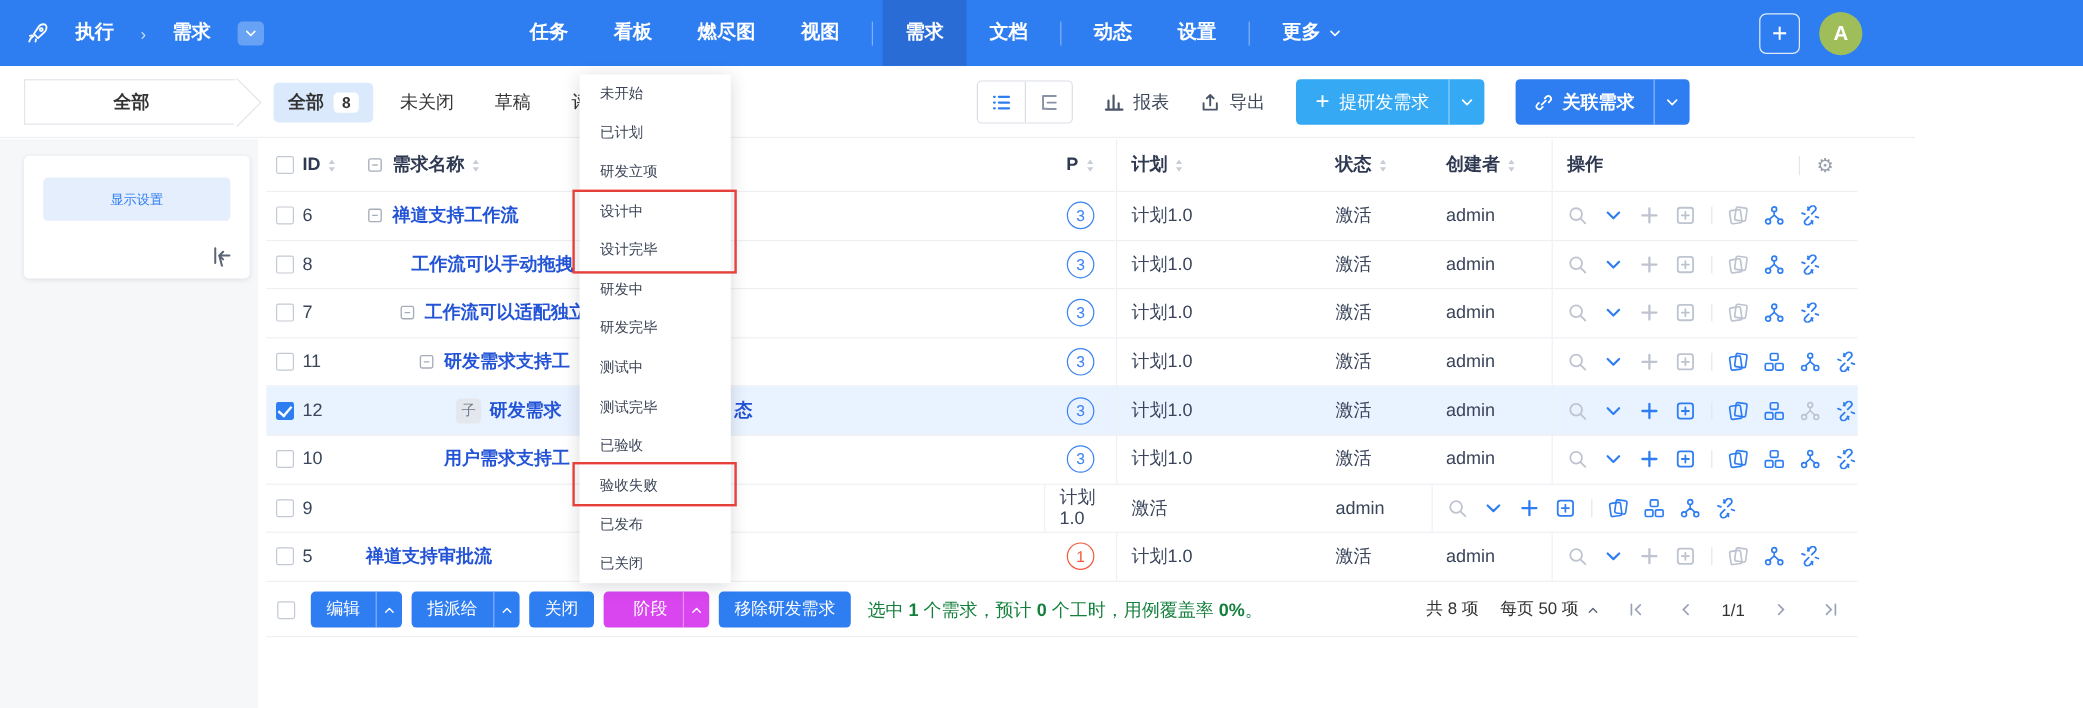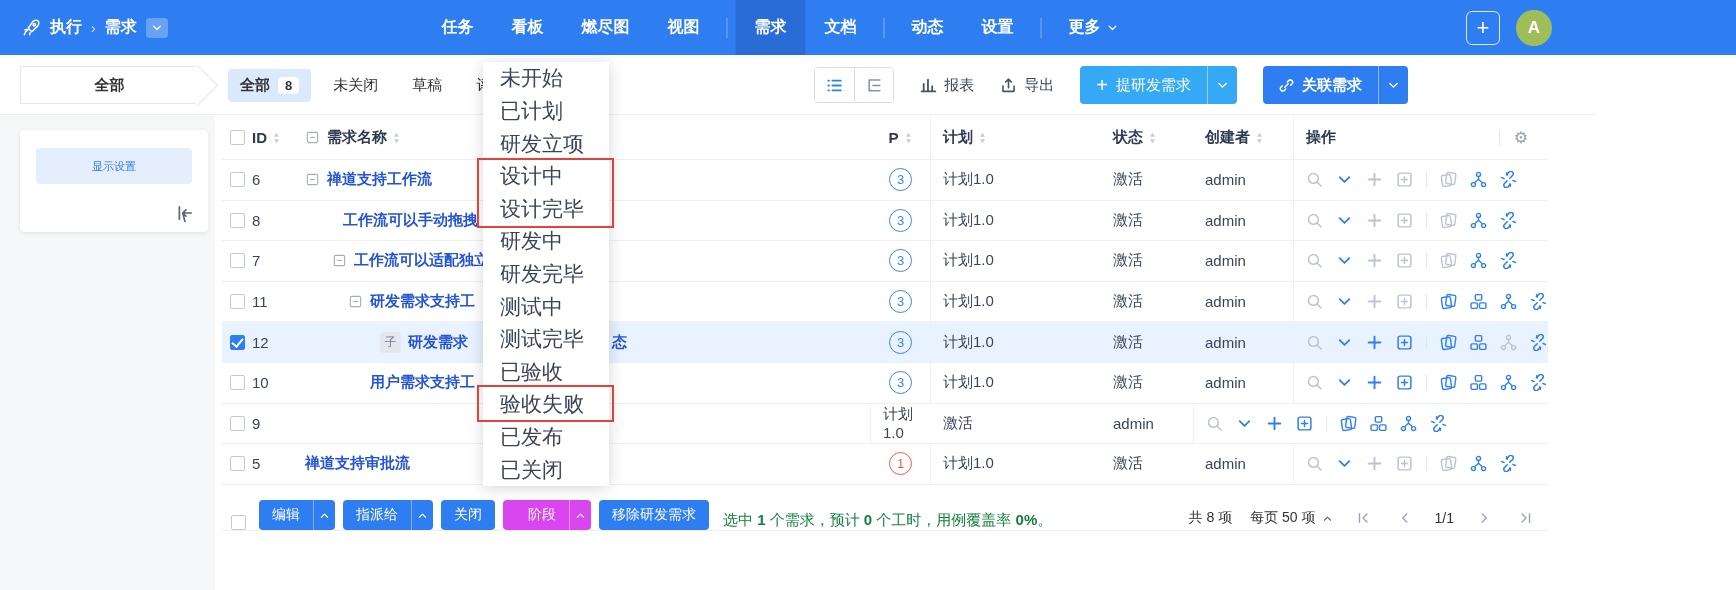--- a/index.html
+++ b/index.html
@@ -1,21 +1,21 @@
 <!DOCTYPE html>
 <html><head>
 <meta charset="utf-8">
 <style>
   * { margin:0; padding:0; box-sizing:border-box; }
   html,body { width:1736px; height:590px; background:#fff; font-family:"Liberation Sans","DejaVu Sans",sans-serif; overflow:hidden; }
 
   
   .navbar { position:absolute; left:0; top:0; width:1736px; height:55px; background:#2e7ef2; color:#fff; }
   .nav-inner { position:absolute; left:0; top:0; width:1560px; height:55px; }
-  .crumbs { position:absolute; left:22px; top:0; height:55px; display:flex; align-items:center; gap:9px; font-size:16px; font-weight:700; }
+  .crumbs { position:absolute; left:22px; top:0; height:55px; display:flex; align-items:center; gap:22px; font-size:16px; font-weight:700; }
   .crumb-sep { font-weight:400; opacity:.75; font-size:14px; }
   .crumb-dd { width:22px; height:20px; background:rgba(255,255,255,.28); border-radius:4px; display:flex; align-items:center; justify-content:center; }
   .crumb-dd svg { width:12px; height:12px; }
   .navmenu { position:absolute; left:50%; top:0; transform:translateX(-50%); height:55px; display:flex; align-items:stretch; }
   .navitem { display:flex; align-items:center; padding:0 19px; font-size:16px; font-weight:700; color:#fff; cursor:pointer; white-space:nowrap; }
   .navitem.active { background:#2a6cd6; }
   .navitem .dd { margin-left:6px; width:12px; height:12px; }
   .navdiv { width:1px; height:20px; background:rgba(255,255,255,.4); align-self:center; margin:0 8px; }
   .nav-right { position:absolute; right:184px; top:0; height:55px; display:flex; align-items:center; gap:16px; }
   .nav-add { width:34px; height:34px; border:1.5px solid rgba(255,255,255,.85); border-radius:6px; display:flex; align-items:center; justify-content:center; font-size:22px; font-weight:400; line-height:1; color:#fff; }
@@ -82,40 +82,40 @@
   .hdr-div { width:1px; height:16px; background:#e3e6ec; }
   .gear { font-size:16px; color:#98a0ad; cursor:pointer; }
   .acts { display:flex; align-items:center; gap:13px; }
   .aicn { width:17px; height:17px; display:inline-flex; cursor:pointer; }
   .aicn svg { width:17px; height:17px; }
   .aicn.on { color:#2e7ef2; }
   .aicn.off { color:#bdc3cf; }
   .adiv { width:1px; height:15px; background:#e3e6ec; }
 
   
-  .footer { position:absolute; left:222px; top:486px; width:1326px; height:45px; background:#fff; border-bottom:1px solid #eef0f4; display:flex; align-items:flex-end; }
+  .footer { position:absolute; left:222px; top:486px; width:1326px; height:45px; background:#fff; border-bottom:1px solid #eef0f4; display:flex; align-items:center; }
   .foot-check { margin:0 13px 0 9px; }
   .fbtns { display:flex; align-items:center; gap:8px; }
   .fbtn { display:flex; align-items:stretch; height:30px; border-radius:4px; overflow:hidden; background:#2e7ef2; color:#fff; font-size:14px; cursor:pointer; }
   .fbtn .fb-main { display:flex; align-items:center; padding:0 13px; }
   .fbtn .fb-caret { width:22px; display:flex; align-items:center; justify-content:center; border-left:1px solid rgba(255,255,255,.4); }
   .fbtn .fb-caret svg { width:11px; height:11px; }
   .fbtn.pressed { background:#d946ef;padding-left:12px; }
   .fsummary { margin-left:14px; font-size:15px; color:#15803d; }
   .fsummary .bold { font-weight:700; }
   .foot-right { margin-left:auto; display:flex; align-items:center; gap:18px; padding-right:10px; font-size:14px; color:#333; }
   .pp { display:flex; align-items:center; gap:6px; cursor:pointer; }
   .pp svg { width:11px; height:11px; color:#5b6575; }
   .pgbtn { width:24px; height:24px; display:flex; align-items:center; justify-content:center; color:#9aa3b5; cursor:pointer; }
   .pgbtn svg { width:14px; height:14px; }
   .pgnum { color:#333; }
 
   
   .stage-menu { position:absolute; left:483px; top:62px; width:126px; height:424px; background:#fff; box-shadow:0 2px 14px rgba(20,30,50,.18); z-index:50; display:flex; flex-direction:column; }
-  .smenu-item { flex:1; display:flex; align-items:center; padding-left:17px; font-size:21px; color:#3b4456; cursor:pointer; white-space:nowrap; }
+  .smenu-item { flex:1; display:flex; align-items:center; padding-left:17px; font-size:12px; color:#3b4456; cursor:pointer; white-space:nowrap; }
   .redbox { position:absolute; border:2px solid #e5403a; z-index:60; pointer-events:none; }
   .redbox.b1 { left:477px; top:158px; width:137px; height:70px; }
   .redbox.b2 { left:477px; top:385px; width:137px; height:37px; }
 </style>
 </head>
 <body>
 
 <svg width="0" height="0" style="position:absolute">
   <defs>
     <g id="d-caret-down">

